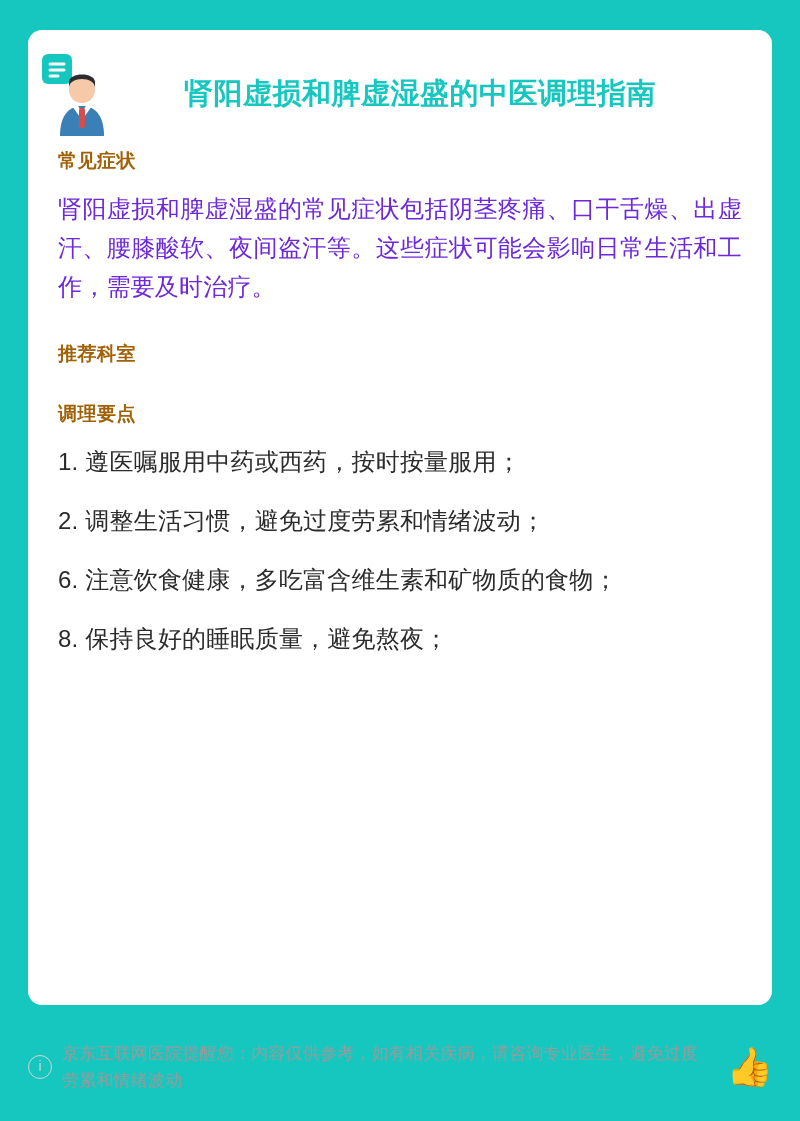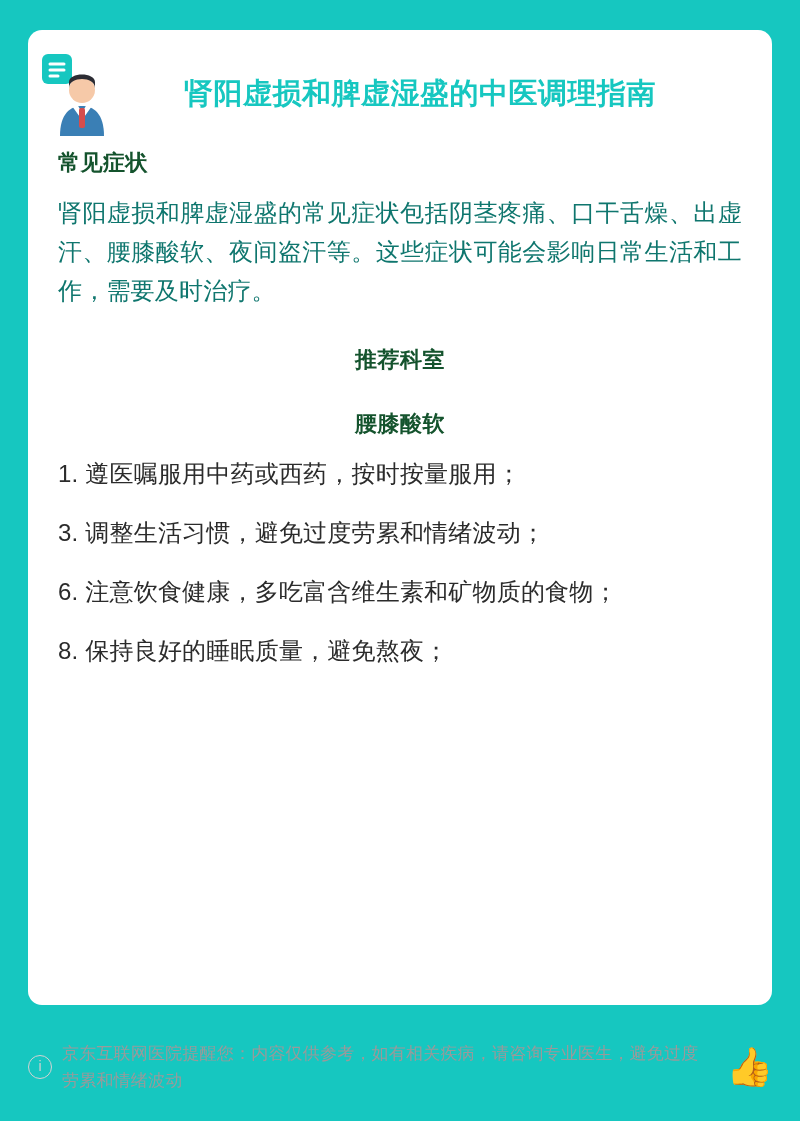--- a/index.html
+++ b/index.html
@@ -38,32 +38,31 @@
   .title {
     color: #16c7c0;
     font-size: 29px;
     font-weight: bold;
     text-align: center;
     letter-spacing: 0.5px;
     margin: 0 0 34px 0;
     padding-left: 40px;
   }
   h2.section {
-    color: #14532d;
-    font-size: 22px;
+    color: #a16207;
+    font-size: 19px;
     font-weight: bold;
     margin: 0 0 16px 0;
     letter-spacing: 0.5px;
   }
   h2.section.spaced {
     margin-top: 34px;
-    text-align: center;
   }
   p.body {
-    color: #0f766e;
+    color: #6d28d9;
     font-size: 24px;
     line-height: 1.62;
     margin: 0 0 6px 0;
     text-align: justify;
     letter-spacing: 0.2px;
   }
   ol.points {
     list-style: none;
     margin: 8px 0 0 0;
     padding: 0;
@@ -132,24 +131,24 @@
       </svg>
     </div>
 
     <h1 class="title">肾阳虚损和脾虚湿盛的中医调理指南</h1>
 
     <h2 class="section">常见症状</h2>
     <p class="body">肾阳虚损和脾虚湿盛的常见症状包括阴茎疼痛、口干舌燥、出虚汗、腰膝酸软、夜间盗汗等。这些症状可能会影响日常生活和工作，需要及时治疗。</p>
 
     <h2 class="section spaced">推荐科室</h2>
 
-    <h2 class="section spaced">腰膝酸软</h2>
+    <h2 class="section spaced">调理要点</h2>
     <ol class="points">
       <li>1. 遵医嘱服用中药或西药，按时按量服用；</li>
-      <li>3. 调整生活习惯，避免过度劳累和情绪波动；</li>
+      <li>2. 调整生活习惯，避免过度劳累和情绪波动；</li>
       <li>6. 注意饮食健康，多吃富含维生素和矿物质的食物；</li>
       <li>8. 保持良好的睡眠质量，避免熬夜；</li>
     </ol>
 
   </div>
 
   <div class="footer">
     <div class="info-icon">i</div>
     <div class="footer-text">京东互联网医院提醒您：内容仅供参考，如有相关疾病，请咨询专业医生，避免过度劳累和情绪波动</div>
     <div class="thumb">👍</div>

